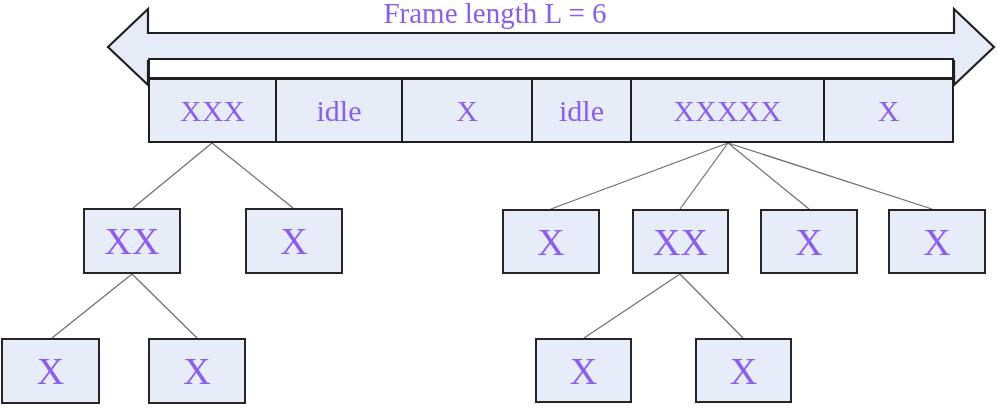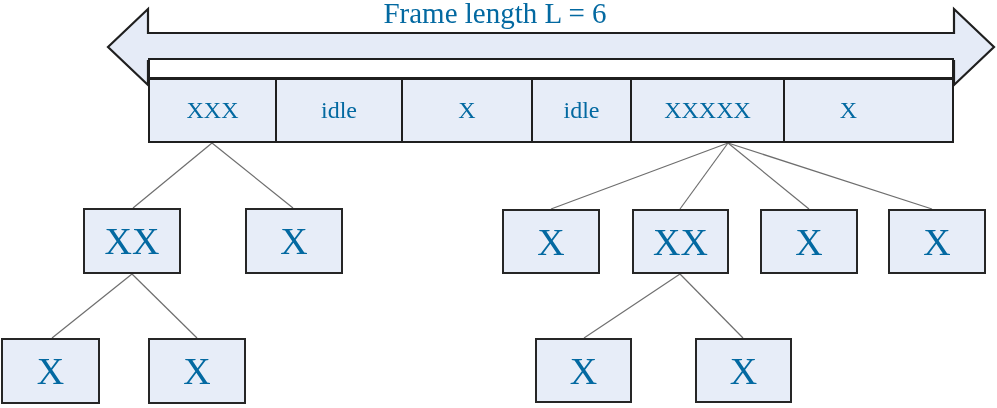--- a/index.html
+++ b/index.html
@@ -2,21 +2,21 @@
 <html><head>
 <meta charset="utf-8">
 <style>
   html, body { margin: 0; padding: 0; background: #ffffff; }
   .stage {
     position: relative;
     width: 997px;
     height: 408px;
     background: #ffffff;
     font-family: "Liberation Serif", serif;
-    color: #0369a1;
+    color: #8b5cf6;
     overflow: hidden;
   }
   .svg-layer {
     position: absolute;
     inset: 0;
     z-index: 0;
   }
   .title {
     position: absolute;
     left: 320px;
@@ -49,21 +49,21 @@
     border: 2px solid #1f1f1f;
     background: #e7edf8;
     z-index: 1;
   }
   .cell {
     box-sizing: border-box;
     border-right: 2px solid #1f1f1f;
     display: flex;
     align-items: center;
     justify-content: center;
-    font-size: 24px;
+    font-size: 30px;
     flex: 0 0 auto;
     text-align: right;
   }
   .cell:last-child { border-right: none; }
   .tbox {
     position: absolute;
     box-sizing: border-box;
     background: #e7edf8;
     border: 2px solid #262626;
     display: flex;
@@ -97,21 +97,21 @@
 
   <div class="title">Frame length L = 6</div>
 
   <div class="strip"></div>
 
   <div class="frame-row">
     <div class="cell" style="width:127px">XXX</div>
     <div class="cell" style="width:126px">idle</div>
     <div class="cell" style="width:130px">X</div>
     <div class="cell" style="width:99px">idle</div>
-    <div class="cell" style="width:153px">XXXXX</div>
+    <div class="cell" style="width:193px">XXXXX</div>
     <div class="cell" style="width:127px">X</div>
   </div>
 
   <div class="tbox" style="left:83px;  top:208px; width:98px; height:66px;">XX</div>
   <div class="tbox" style="left:245px; top:208px; width:98px; height:66px;">X</div>
 
   <div class="tbox" style="left:1px;   top:338px; width:99px; height:66px;">X</div>
   <div class="tbox" style="left:148px; top:338px; width:98px; height:66px;">X</div>
 
   <div class="tbox" style="left:502px; top:209px; width:98px; height:65px;">X</div>

